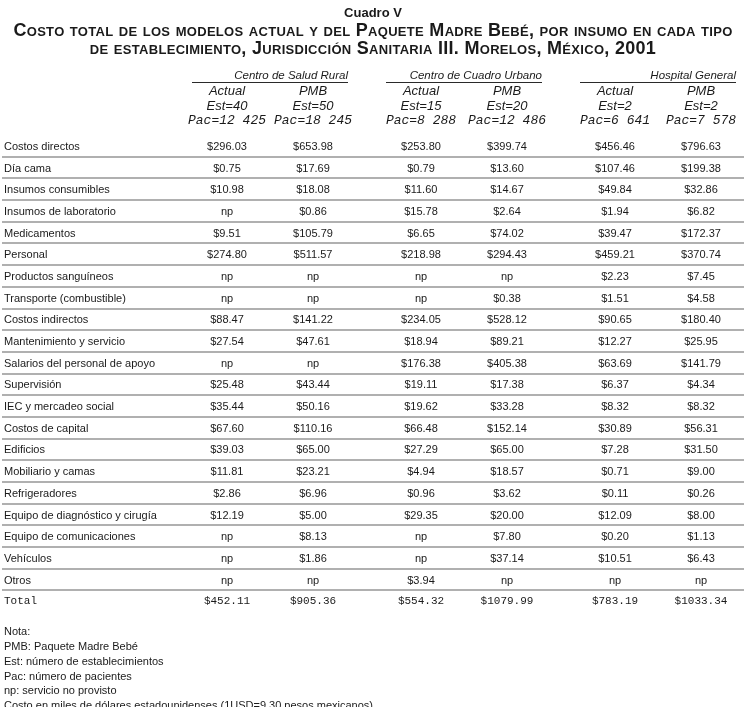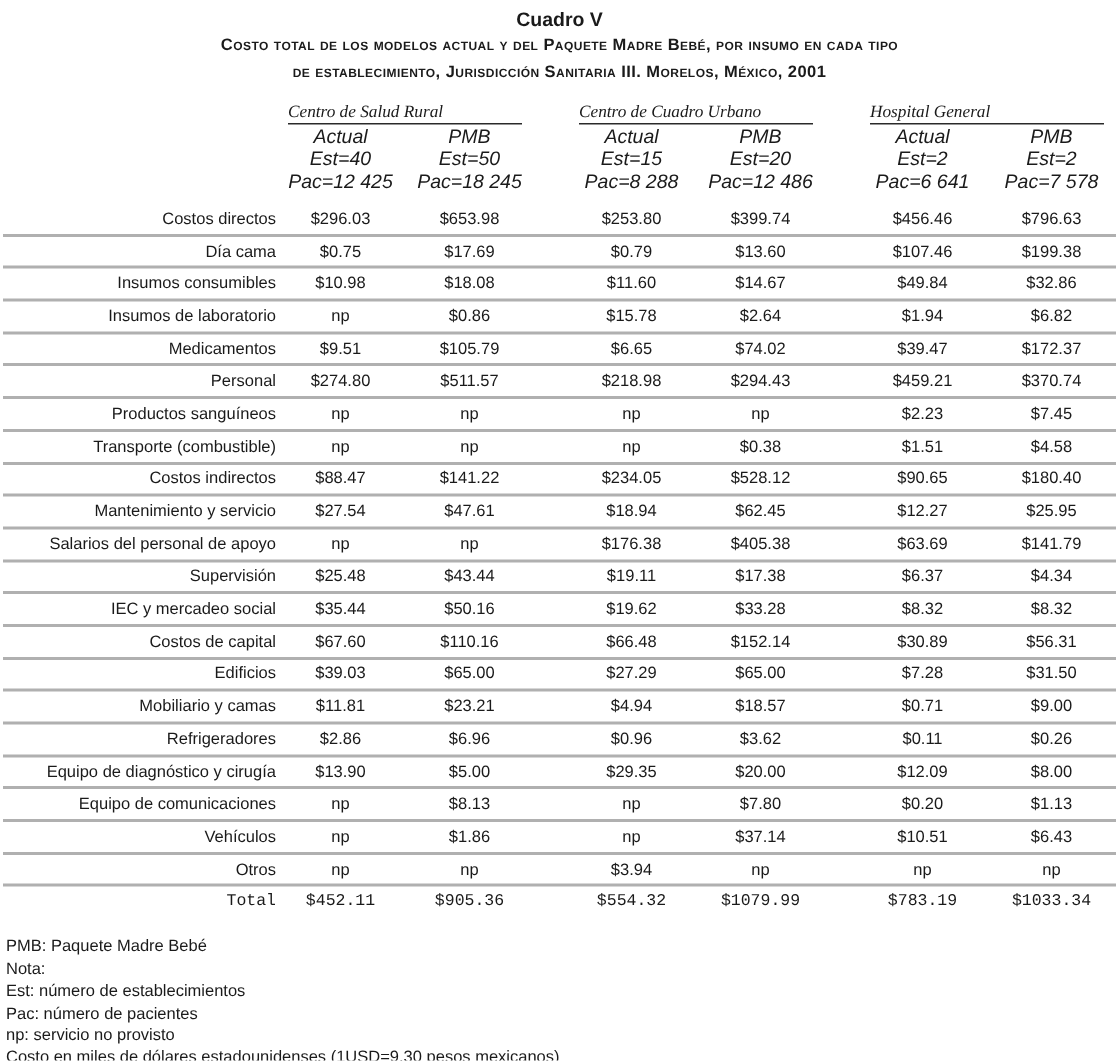--- a/index.html
+++ b/index.html
@@ -11,36 +11,36 @@
   }
   html,body{margin:0;padding:0;background:var(--background);}
   body{width:746px;height:707px;overflow:hidden;
        font-family:"Liberation Sans", sans-serif;color:var(--text);}
   .page{box-sizing:border-box;width:746px;height:707px;
         padding:5px 2px 5px 2px;display:flex;flex-direction:column;}
 
   
   .titles{text-align:center;font-weight:bold;margin-bottom:12px;}
   .table-number{font-size:13px;line-height:16px;}
-  .caps{font-variant:small-caps;font-size:11px;line-height:18px;letter-spacing:0.3px;}
+  .caps{font-variant:small-caps;font-size:18px;line-height:18px;letter-spacing:0.3px;}
 
   
   .row{display:flex;align-items:center;}
   .cell{box-sizing:border-box;}
-  .cell.label{width:182px;text-align:right;padding-left:2px;}
+  .cell.label{width:182px;text-align:left;padding-left:2px;}
   .cell.val{width:86px;text-align:center;}
   .spacer{width:22px;}
 
   
   .group-row{height:16px;align-items:flex-end;}
   .group{width:172px;}
   .group-inner{margin:0 8px;border-bottom:1px solid var(--header-line);
-               font-style:italic;font-size:11.5px;text-align:left;padding-bottom:1px;font-family:Liberation Serif, serif;}
+               font-style:italic;font-size:11.5px;text-align:right;padding-bottom:1px;}
   .sub-row{height:15px;font-style:italic;font-size:13px;}
-  .pac-row{height:16px;}
+  .pac-row{height:16px;font-family:Liberation Mono, monospace;}
 
   
   .table-body{margin-top:8px;}
   .body-row{height:19.7px;font-size:11px;border-bottom:2px solid var(--row-line);}
   .body-row:last-child{border-bottom:none;font-family:Liberation Mono, monospace;}
 
   
   .notes{margin-top:13px;font-size:11px;line-height:14.8px;padding-left:2px;}
 
   
@@ -207,21 +207,21 @@
         <div class="spacer"></div>
         <div class="cell val">$90.65</div>
         <div class="cell val">$180.40</div>
       </div>
       <div class="row body-row">
         <div class="cell label">Mantenimiento y servicio</div>
         <div class="cell val">$27.54</div>
         <div class="cell val">$47.61</div>
         <div class="spacer"></div>
         <div class="cell val">$18.94</div>
-        <div class="cell val">$62.45</div>
+        <div class="cell val">$89.21</div>
         <div class="spacer"></div>
         <div class="cell val">$12.27</div>
         <div class="cell val">$25.95</div>
       </div>
       <div class="row body-row">
         <div class="cell label">Salarios del personal de apoyo</div>
         <div class="cell val">np</div>
         <div class="cell val">np</div>
         <div class="spacer"></div>
         <div class="cell val">$176.38</div>
@@ -291,21 +291,21 @@
         <div class="cell val">$6.96</div>
         <div class="spacer"></div>
         <div class="cell val">$0.96</div>
         <div class="cell val">$3.62</div>
         <div class="spacer"></div>
         <div class="cell val">$0.11</div>
         <div class="cell val">$0.26</div>
       </div>
       <div class="row body-row">
         <div class="cell label">Equipo de diagnóstico y cirugía</div>
-        <div class="cell val">$13.90</div>
+        <div class="cell val">$12.19</div>
         <div class="cell val">$5.00</div>
         <div class="spacer"></div>
         <div class="cell val">$29.35</div>
         <div class="cell val">$20.00</div>
         <div class="spacer"></div>
         <div class="cell val">$12.09</div>
         <div class="cell val">$8.00</div>
       </div>
       <div class="row body-row">
         <div class="cell label">Equipo de comunicaciones</div>
@@ -348,22 +348,22 @@
         <div class="cell val">$554.32</div>
         <div class="cell val">$1079.99</div>
         <div class="spacer"></div>
         <div class="cell val">$783.19</div>
         <div class="cell val">$1033.34</div>
       </div>
     </div>
 
   <div class="notes">
 
-  <div class="">PMB: Paquete Madre Bebé</div>
-      <div class="">Nota:</div>
+  <div class="">Nota:</div>
+      <div class="">PMB: Paquete Madre Bebé</div>
       <div class="">Est: número de establecimientos</div>
       <div class="">Pac: número de pacientes</div>
       <div class="">np: servicio no provisto</div>
       <div class="">Costo en miles de dólares estadounidenses (1USD=9.30 pesos mexicanos)</div>
       <div class="">IEC: información, educación y comunicación</div>
     </div>
 
   <div class="bottom-bar"></div>
 
 </div>

